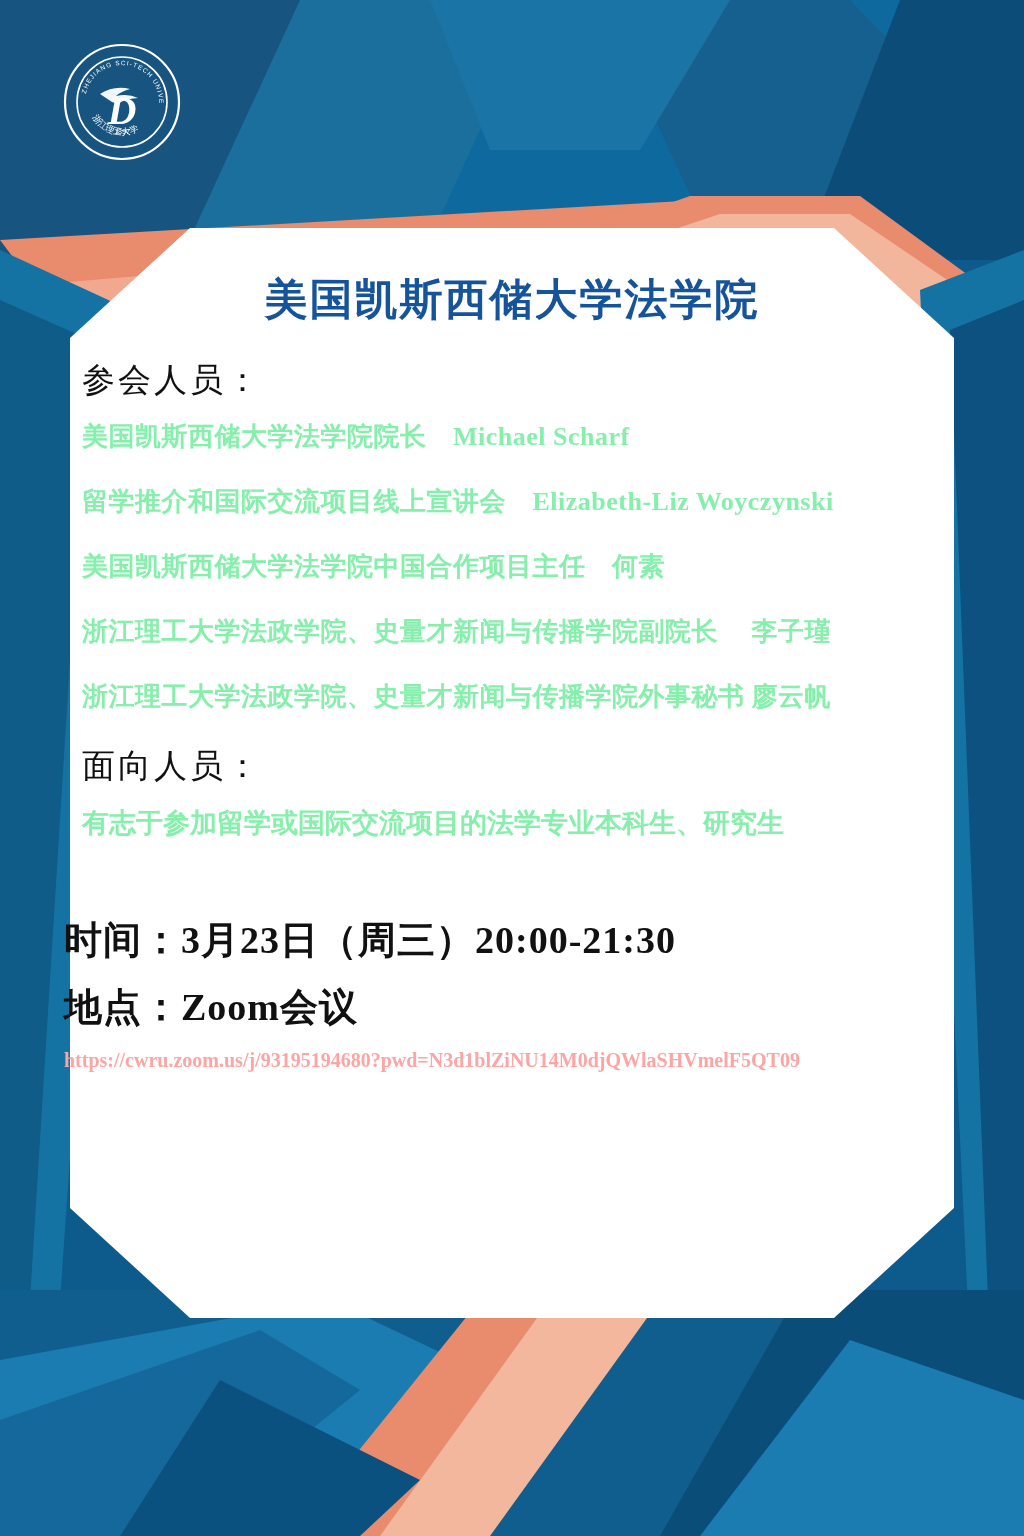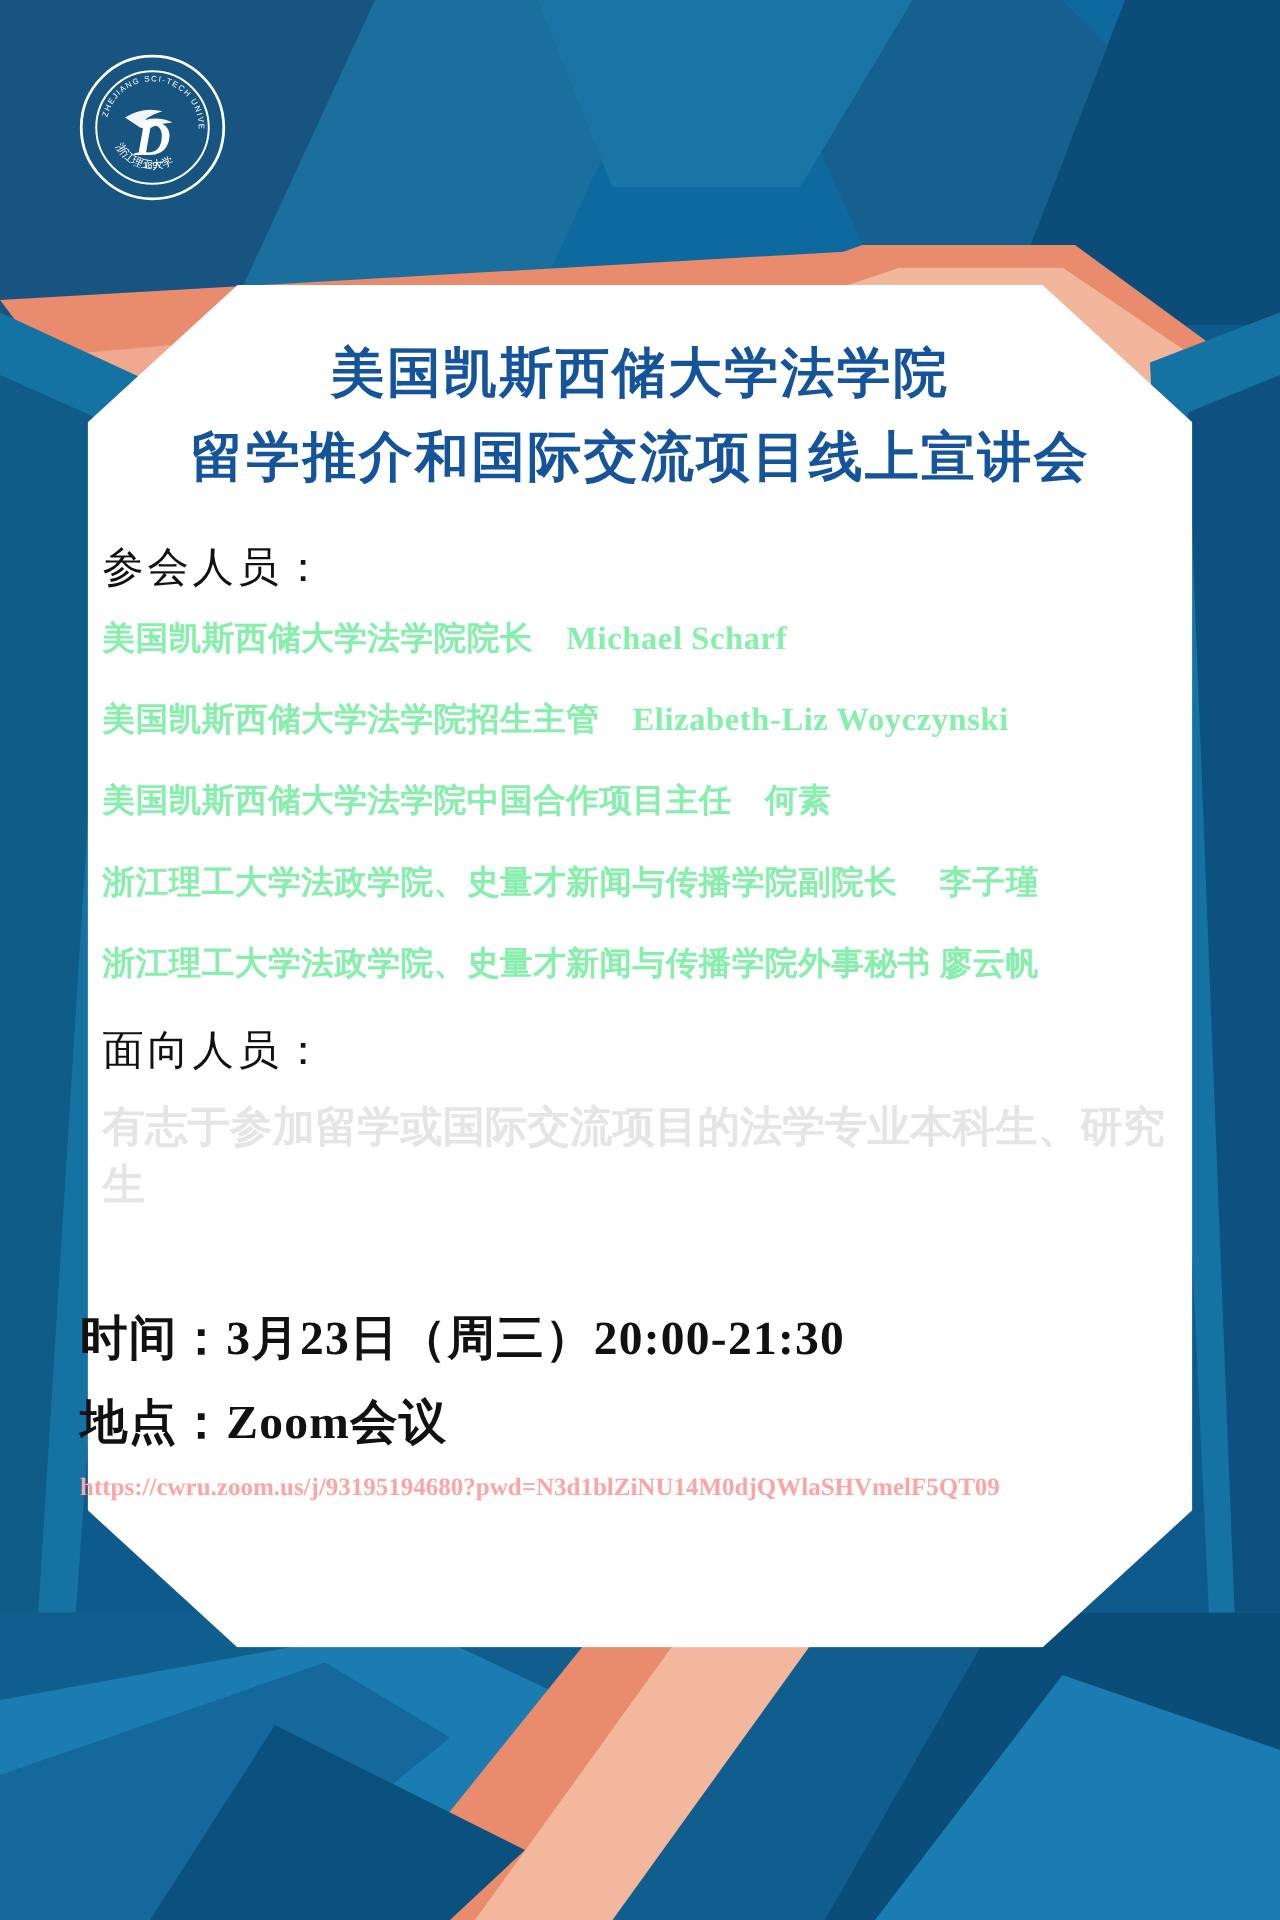--- a/index.html
+++ b/index.html
@@ -154,22 +154,22 @@
   .line {
     font-size: 26px;
     color: #86efac;
     font-weight: bold;
     letter-spacing: 0.5px;
     margin: 0 0 30px 12px;
     white-space: nowrap;
   }
 
   .audience-line {
-    font-size: 34px;
-    color: #e5e5e5;
+    font-size: 27px;
+    color: #86efac;
     font-weight: bold;
     margin: 0 0 18px 12px;
   }
 
   .meta {
     margin-top: 74px;
     margin-left: -6px;
   }
   .meta-line {
     font-size: 38px;
@@ -237,29 +237,28 @@
       <text font-size="9" fill="#ffffff" font-family="Liberation Serif, serif">
         <textPath href="#arcBot" startOffset="15%">浙江理工大学</textPath>
       </text>
     </svg>
   </div>
 
   <div class="content">
 
     <div class="title-block">
       <div class="title-line one">美国凯斯西储大学法学院</div>
-      <div class="title-line two">留学推介和国际交流项目线上宣讲会</div>
     </div>
 
     <div class="body-block">
 
       <div class="section-head">参会人员：</div>
 
       <div class="line">美国凯斯西储大学法学院院长　Michael Scharf</div>
-      <div class="line">美国凯斯西储大学法学院招生主管　Elizabeth-Liz Woyczynski</div>
+      <div class="line">留学推介和国际交流项目线上宣讲会　Elizabeth-Liz Woyczynski</div>
       <div class="line">美国凯斯西储大学法学院中国合作项目主任　何素</div>
       <div class="line">浙江理工大学法政学院、史量才新闻与传播学院副院长　 李子瑾</div>
       <div class="line">浙江理工大学法政学院、史量才新闻与传播学院外事秘书 廖云帆</div>
 
       <div class="section-head">面向人员：</div>
 
       <div class="audience-line">有志于参加留学或国际交流项目的法学专业本科生、研究生</div>
 
       <div class="meta">
         <div class="meta-line">时间：3月23日（周三）20:00-21:30</div>

